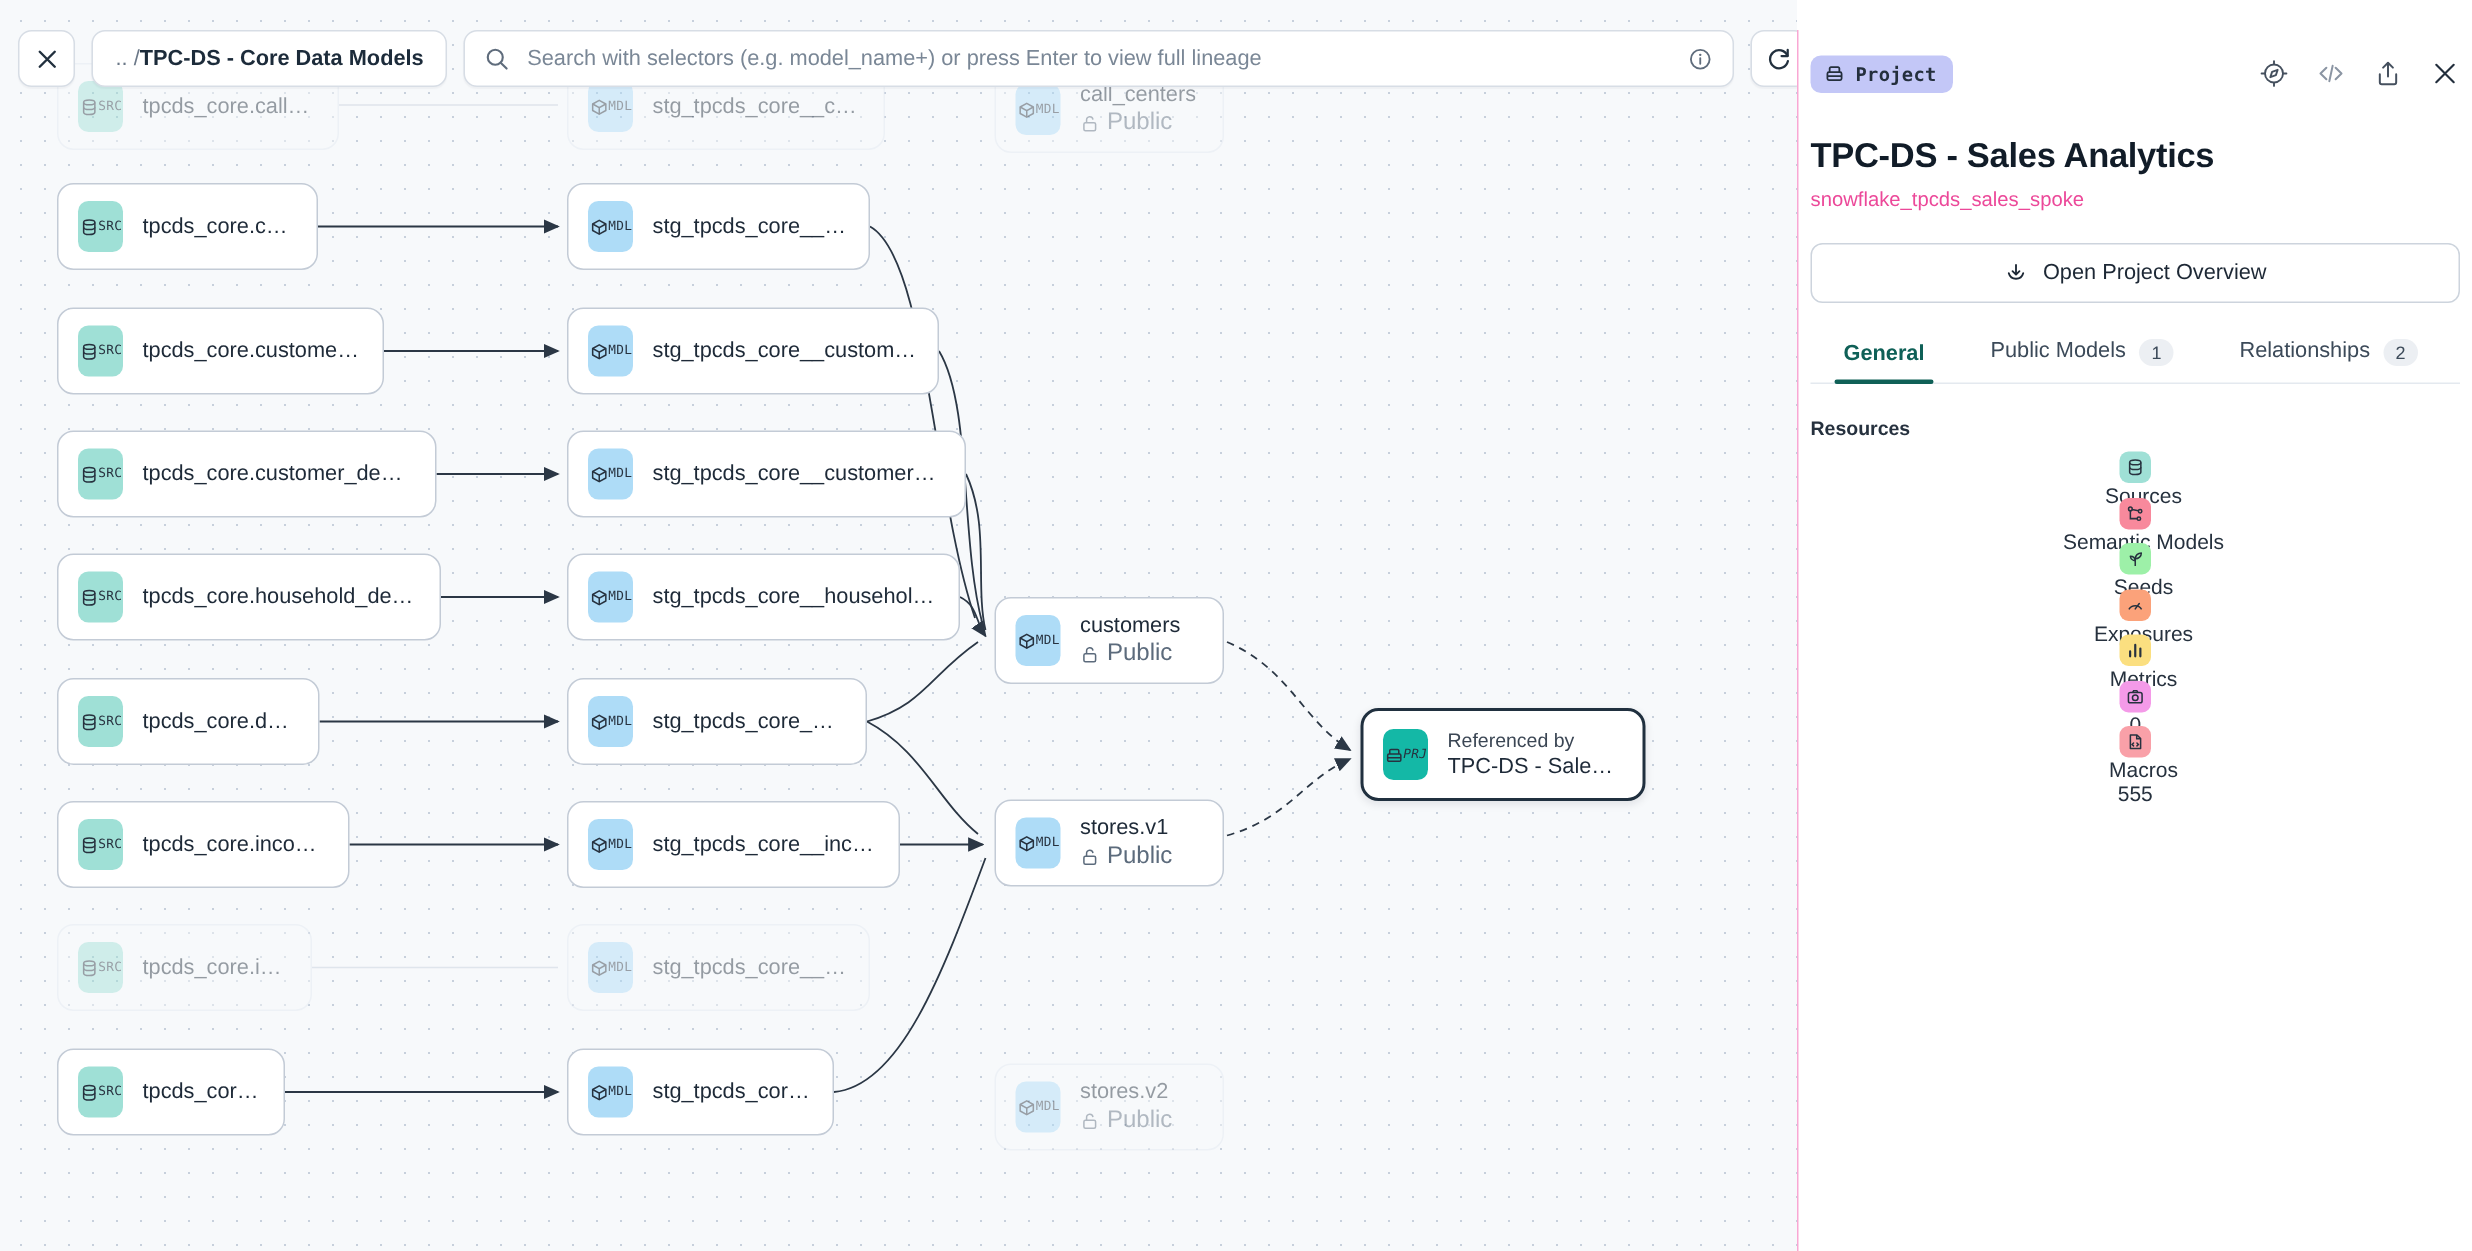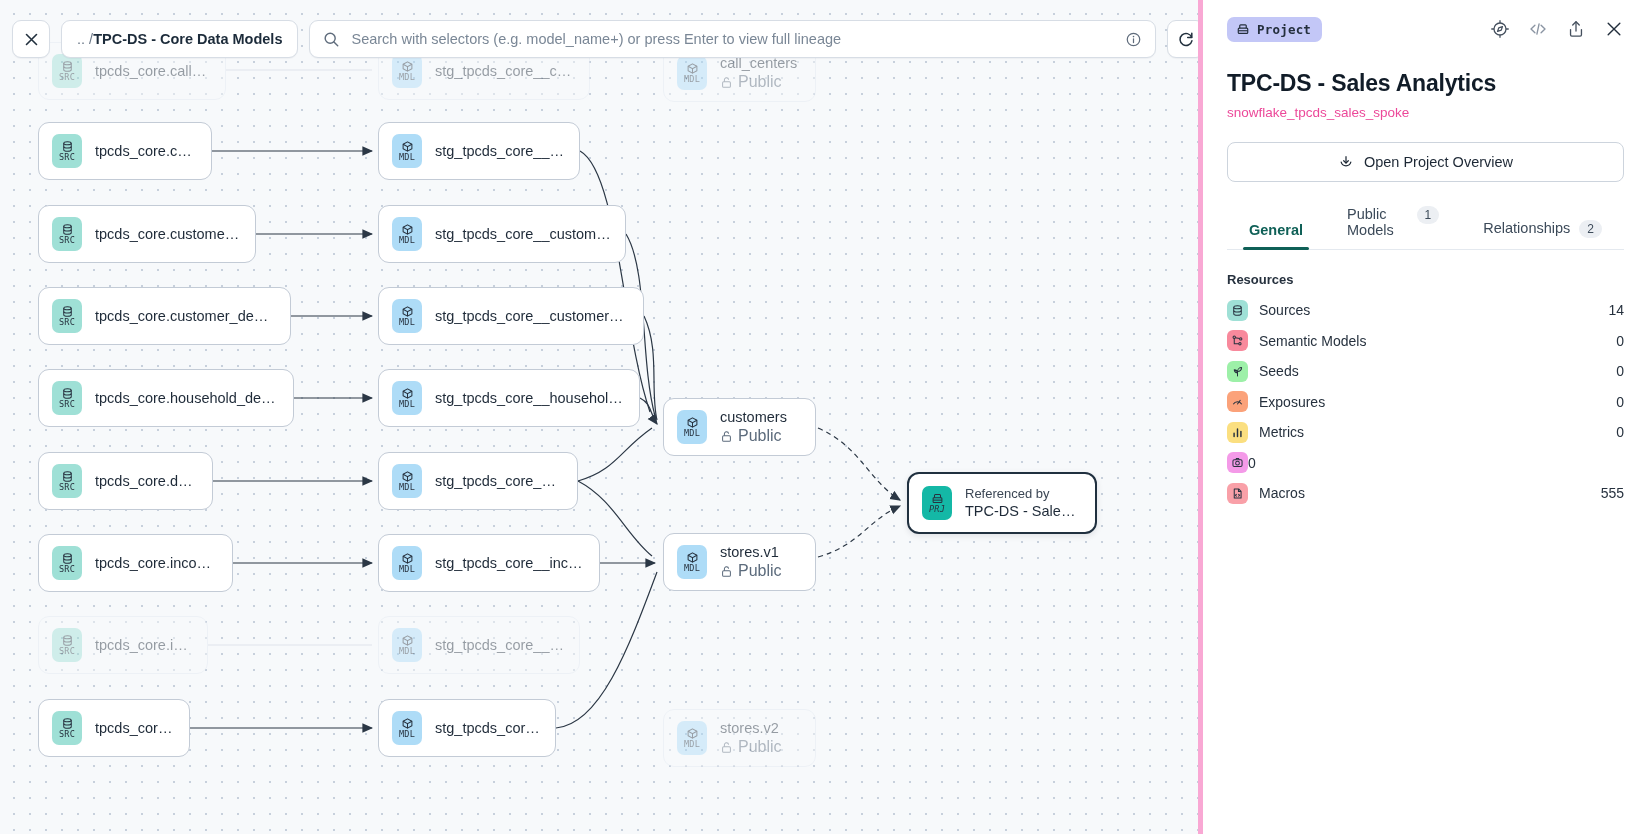--- a/index.html
+++ b/index.html
@@ -80,21 +80,21 @@
   .node.project {
     border: 2px solid #20303f;
     height: 62px;
     border-radius: 12px;
     box-shadow: 0 2px 6px rgba(16,24,40,.10);
     z-index: 8;
   }
   .badge {
     width: 30px; height: 34px;
     border-radius: 7px;
-    display: flex; flex-direction: column;
+    display: flex; flex-direction: row;
     align-items: center; justify-content: center;
     gap: 0px;
     flex: 0 0 auto;
   }
   .badge .b-label {
     font-family: "DejaVu Sans Mono", monospace;
     font-size: 8.5px; line-height: 9px;
     letter-spacing: .2px;
     color: #27323f;
   }
@@ -113,22 +113,23 @@
   .node-sub {
     display: flex; align-items: center; gap: 5px;
     font-size: 16px; color: #5c6b7c; margin-top: 2px;
   }
 
   
   .panel {
     position: relative;
     flex: 1 1 auto;
     background: #ffffff;
-    border-left: 5px solid #f9a8d4;
-    padding: 0 24px;
+    border-left: 1px solid #f9a8d4;
+    padding: 0 8px;
+    margin-top: 20px;
   }
   .panel-head {
     display: flex; align-items: center; justify-content: space-between;
     height: 58px;
   }
   .chip {
     display: inline-flex; align-items: center; gap: 7px;
     background: #c3c7f7;
     border-radius: 7px;
     padding: 5px 11px 5px 9px;
@@ -178,20 +179,21 @@
   }
 
   .sec-title {
     margin-top: 22px; font-size: 13px; font-weight: 700; color: #26313e;
   }
   .res-list { margin-top: 8px; }
   .res-row {
     display: flex; align-items: center;
     height: 30.5px;
     cursor: pointer;
+    flex-direction: column;
   }
   .res-ico {
     width: 21px; height: 21px; border-radius: 6px;
     display: flex; align-items: center; justify-content: center;
     flex: 0 0 auto;
   }
   .res-label { margin-left: 11px; font-size: 14px; color: #26313e; flex: 1; }
   .res-count { font-size: 14px; color: #26313e; }
 </style>
 </head>

